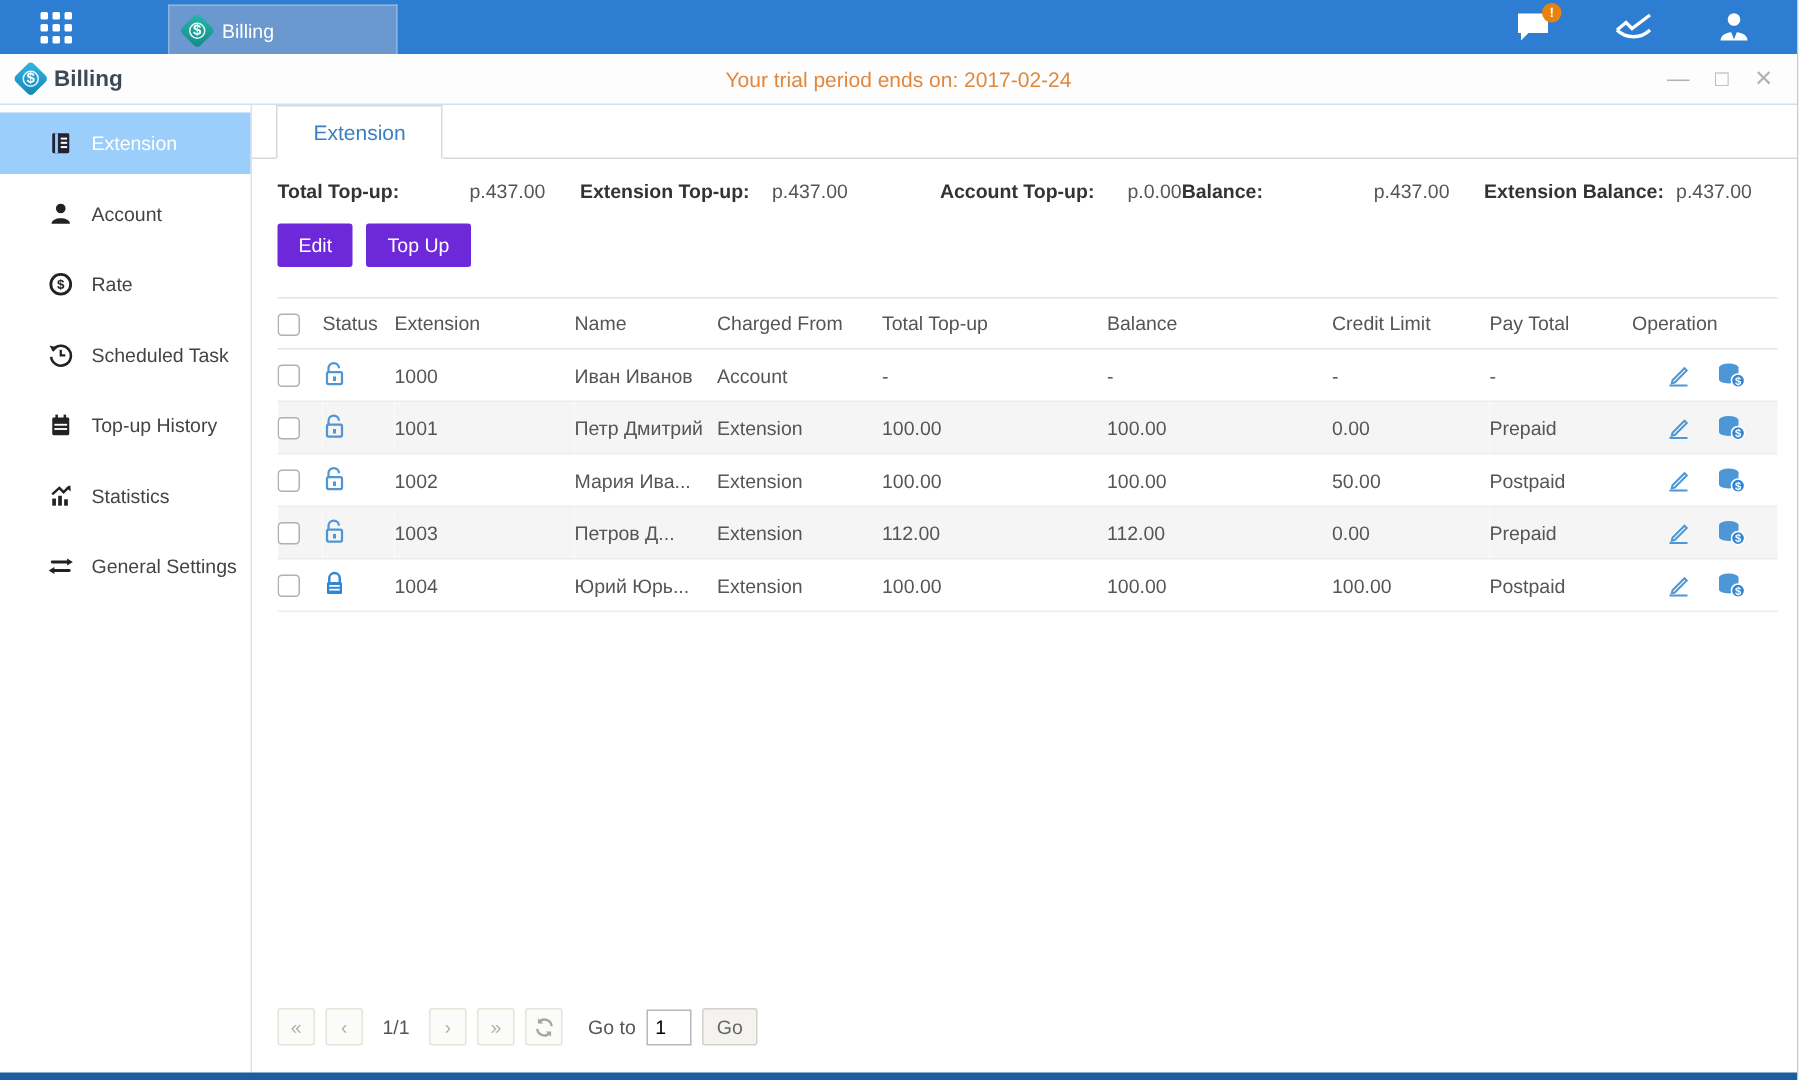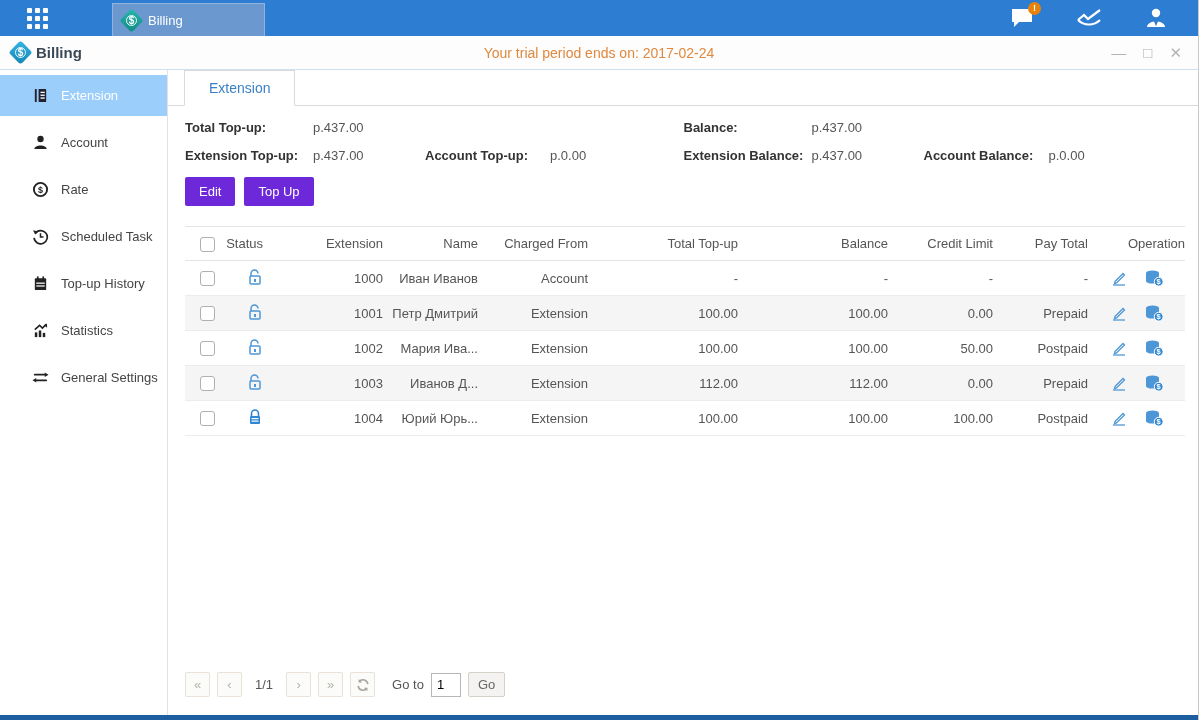--- a/index.html
+++ b/index.html
@@ -35,33 +35,33 @@
   .side-item.active { background:#9bcefa; color:#fff; }
   .main { flex:1; display:flex; flex-direction:column; min-width:0; }
 
   
   .tabstrip { height:36px; border-bottom:1px solid #d9d9d9; display:flex; padding-left:16px; background:#fff; }
   .tab { padding:0 24px; display:flex; align-items:center; font-size:14px; color:#3c80c4; background:#fff; border:1px solid #d9d9d9; border-bottom:1px solid #fff; margin-bottom:-1px; cursor:pointer; }
 
   
   .content { flex:1; display:flex; flex-direction:column; padding:14px 16px 8px 17px; }
   .summary { display:flex; margin-bottom:14px; }
-  .sum-col { flex:1; display:flex; flex-direction:column; gap:13px; }
+  .sum-col { flex:1; display:flex; flex-direction:row; gap:23px; }
   .sum-row { display:flex; align-items:baseline; font-size:13px; color:#555; }
   .sum-row .lbl { font-weight:bold; color:#333; }
   .w128 { width:128px; } .w112 { width:112px; } .w125 { width:125px; }
 
   .btn-row { display:flex; gap:9px; margin-bottom:20px; }
   .btn { background:#6d28d9; color:#fff; border:none; font-size:13px; padding:7px 14px; border-radius:2px; cursor:pointer; font-family:inherit; }
 
   
   table { border-collapse:collapse; width:1000px; table-layout:fixed; font-size:13px; }
   thead td { border-top:1px solid #e4e4e4; border-bottom:1px solid #e4e4e4; height:34px; color:#555; }
   tbody td { height:35px; border-bottom:1px solid #ececec; color:#555; }
-  td { text-align:right; overflow:hidden; white-space:nowrap; text-overflow:ellipsis;margin-left:19px; }
+  td { text-align:left; overflow:hidden; white-space:nowrap; text-overflow:ellipsis;margin-left:19px; }
   tr.stripe { background:#f5f5f5; }
   .cb { display:inline-block; width:15px; height:15px; border:1px solid #b0b0b0; border-radius:3px; background:#fff; cursor:pointer; vertical-align:middle; }
   .ops { display:flex; justify-content:center; gap:16px; align-items:center; }
   .opicon { cursor:pointer; display:flex; }
 
   
   .pagebar { margin-top:auto; display:flex; align-items:center; gap:7px; padding-bottom:10px; font-size:13px; color:#555; }
   .pbtn { width:25px; height:25px; border:1px solid #e8e2d8; background:#fbfbfa; color:#b5b0a8; display:flex; align-items:center; justify-content:center; font-size:13px; cursor:pointer; border-radius:2px; }
   .pageno { padding:0 6px; color:#555; }
   .goto-input { width:30px; height:24px; border:1px solid #b7b7b7; font-size:13px; padding-left:5px; font-family:inherit; }
@@ -370,21 +370,21 @@
                 </td>
             </tr>
             <tr class="stripe">
               <td><span class="cb"></span></td>
               <td><svg width="16" height="18" viewBox="0 0 16 18">
                     <path d="M4 8 V5.5 A3.5 3.5 0 0 1 11 5.5" fill="none" stroke="#4e97d6" stroke-width="1.5"></path>
                     <rect x="3" y="8" width="10" height="8" rx="1" fill="none" stroke="#4e97d6" stroke-width="1.5"></rect>
                     <rect x="7" y="11" width="2" height="3" fill="#4e97d6"></rect>
                   </svg></td>
               <td>1003</td>
-              <td>Иванов Д...</td>
+              <td>Петров Д...</td>
               <td>Extension</td>
               <td>112.00</td>
               <td>112.00</td>
               <td>0.00</td>
               <td>Prepaid</td>
               <td>
                   <span class="ops">
                     <span class="opicon">
                       <svg width="18" height="18" viewBox="0 0 18 18">
                         <path d="M5 12.5 L13 4.5 L14.5 6 L6.5 14 L4.5 14.5 Z" fill="none" stroke="#4e97d6" stroke-width="1.3"></path>

